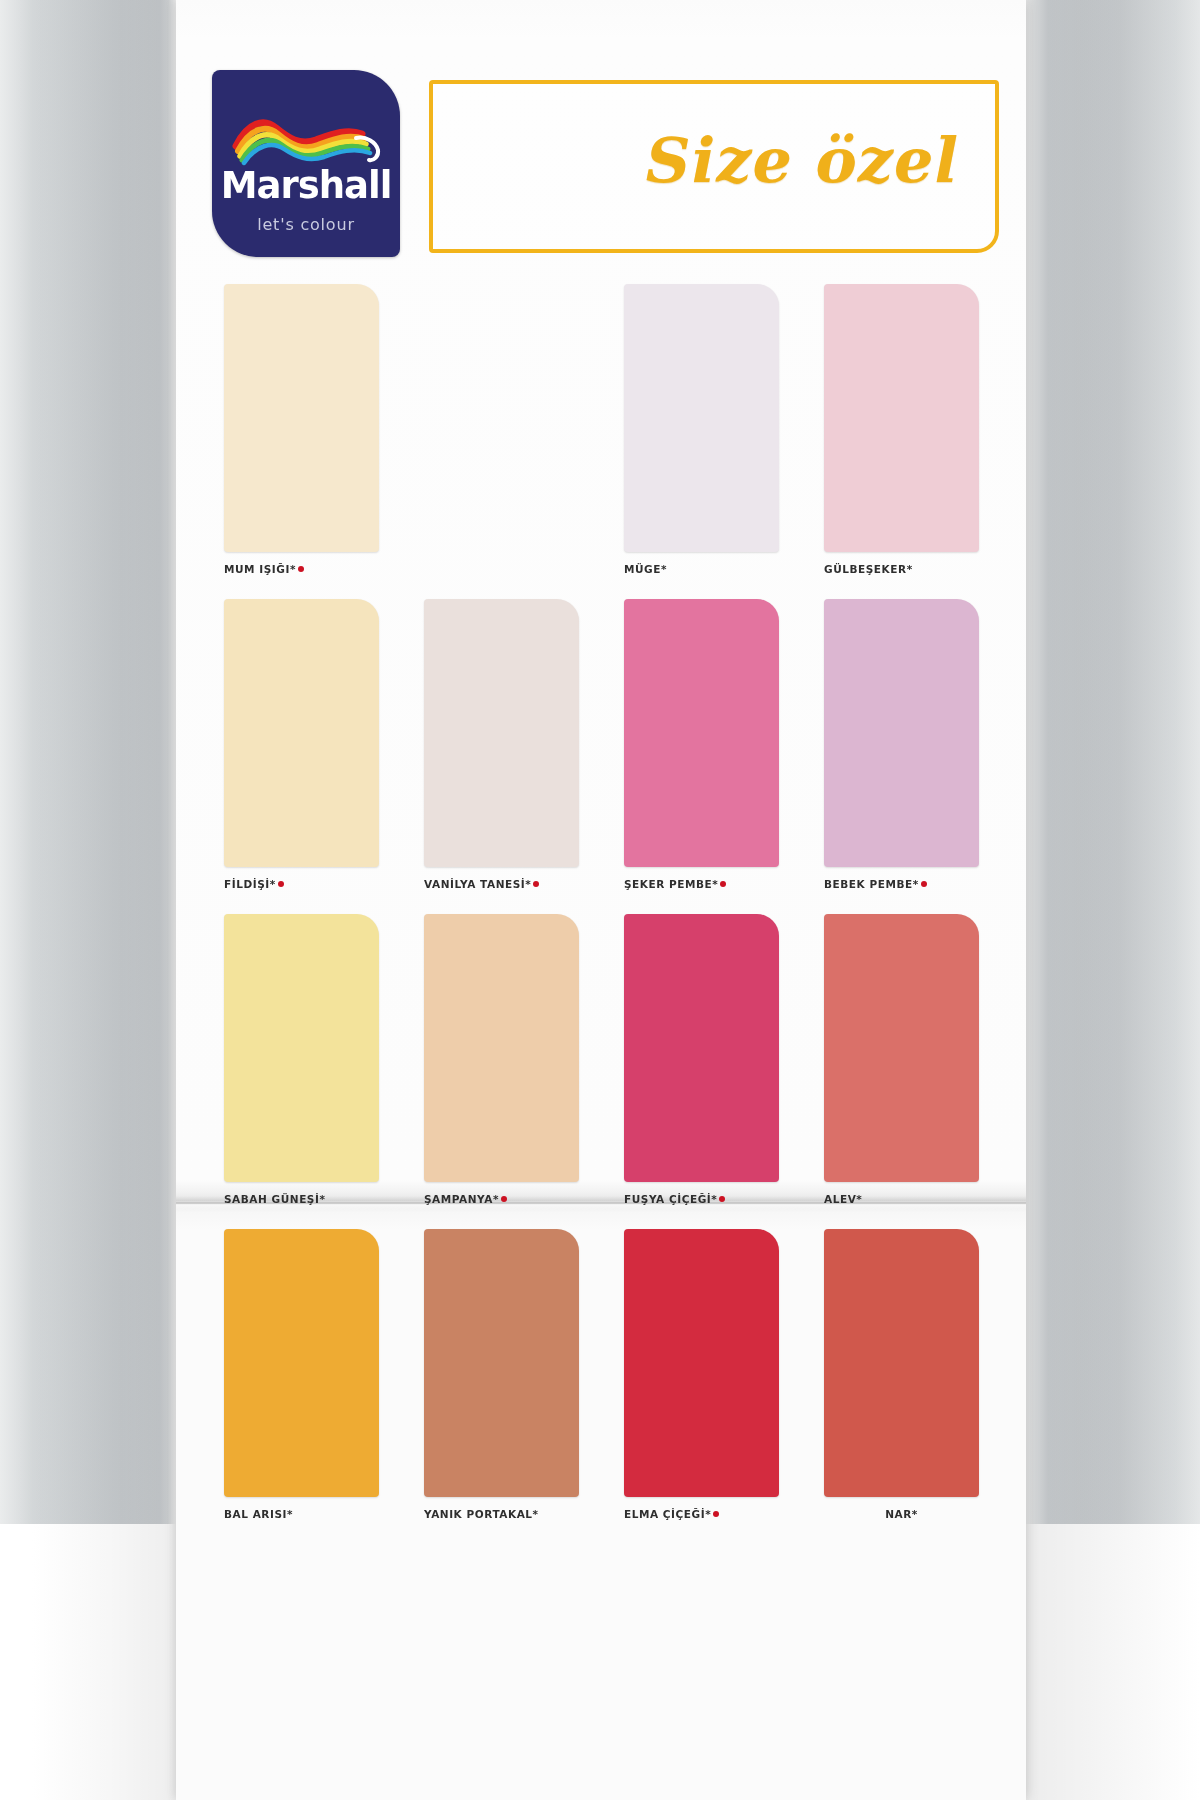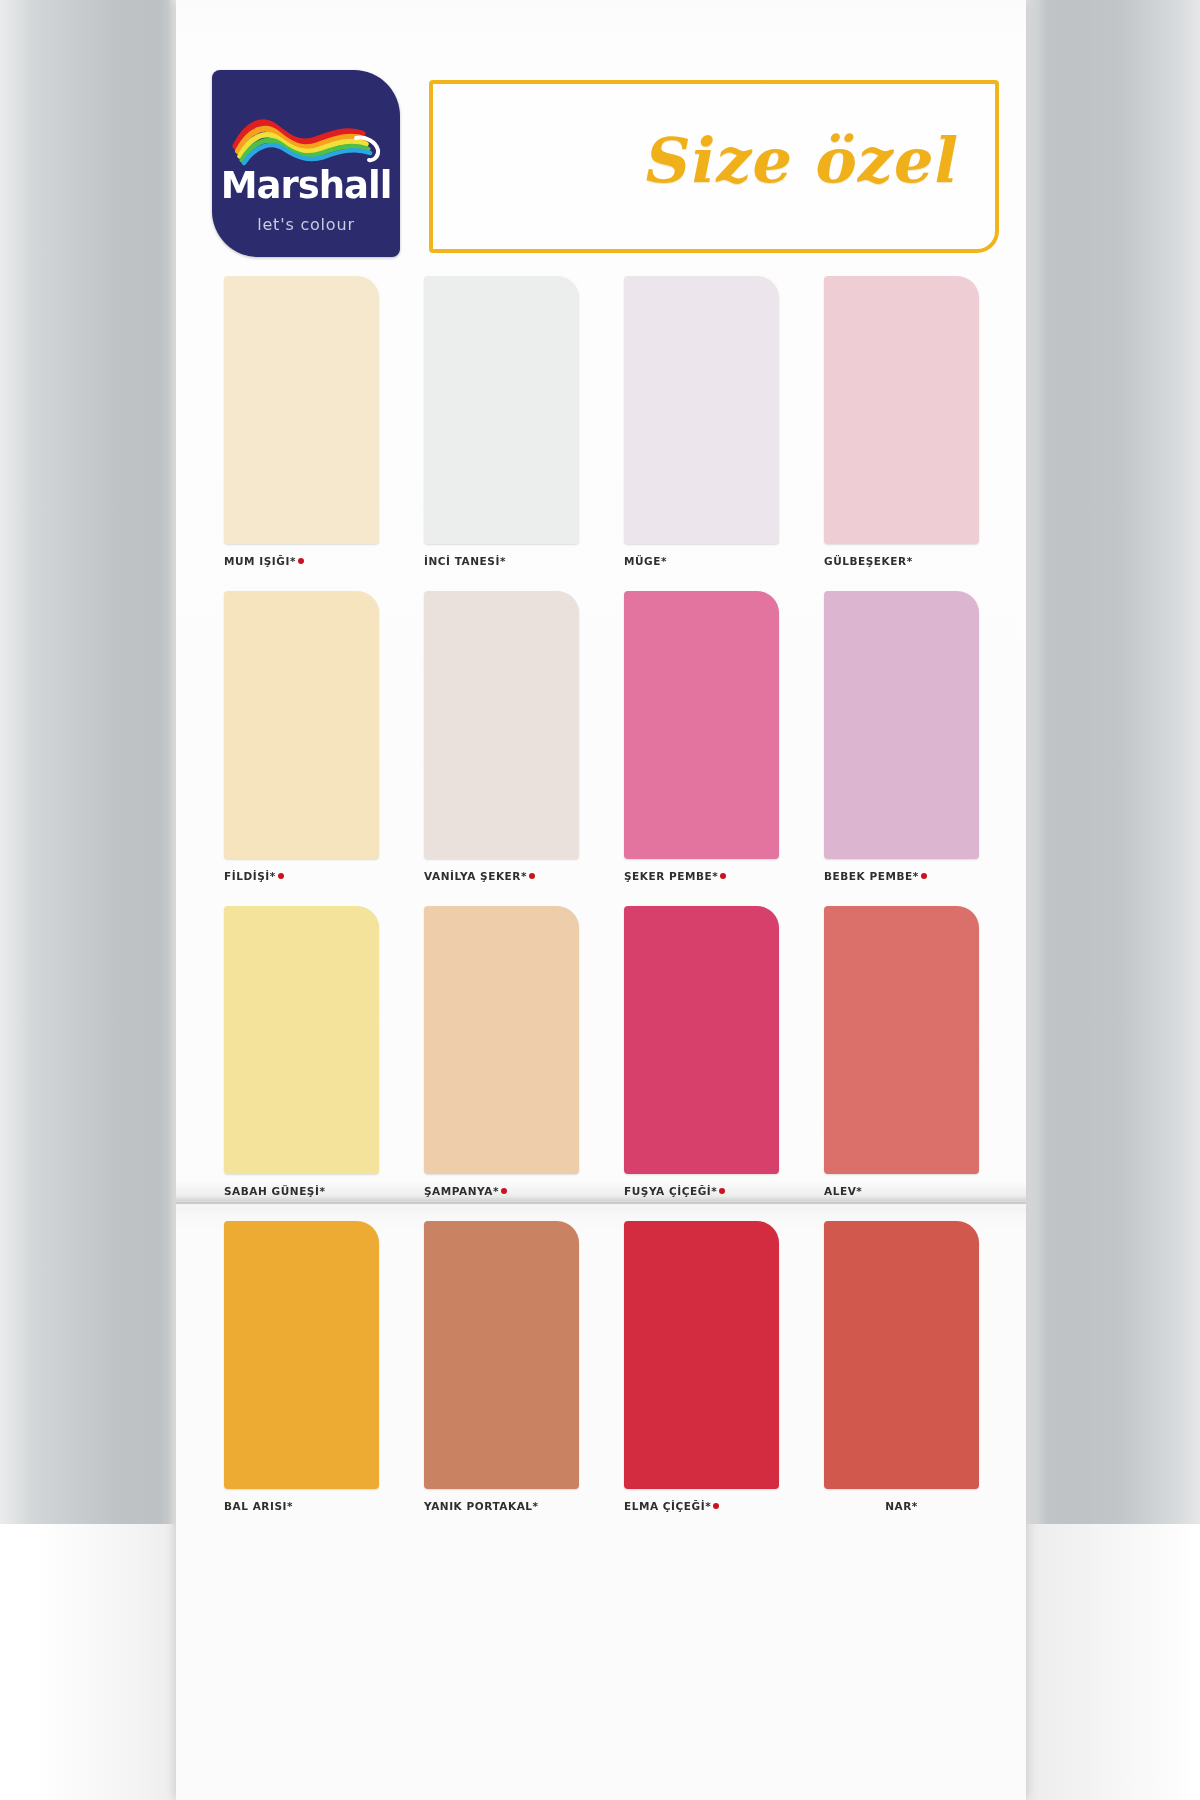--- a/index.html
+++ b/index.html
@@ -159,21 +159,21 @@
     font-size: 62px;
     color: #f0b01a;
     letter-spacing: 1px;
     text-shadow: 0 1px 1px rgba(200,140,0,0.25);
   }
 
   
   .grid {
     position: absolute;
     left: 48px;
-    top: 276px;
+    top: 284px;
     width: 760px;
   }
   .row {
     position: relative;
     height: 315px;
   }
   .cell {
     position: absolute;
     width: 155px;
   }
@@ -237,41 +237,37 @@
       </div>
 
     </div>
 
     <div class="grid" id="swatch-grid">
         <div class="row">
           <div class="cell" style="left: 0px;">
             <div class="swatch" style="background: rgb(246, 232, 205);"></div>
             <div class="label"><span>MUM IŞIĞI</span><span class="star">*</span><span class="dot" style="background: rgb(204, 17, 34);"></span></div>
           </div>
-          <div class="cell" style="left: 200px;">
-            <div class="swatch" style="background: rgb(236, 237, 237);"></div>
-            <div class="label"><span>İNCİ TANESİ</span><span class="star">*</span></div>
-          </div>
           <div class="cell" style="left: 400px;">
             <div class="swatch" style="background: rgb(236, 230, 236);"></div>
             <div class="label"><span>MÜGE</span><span class="star">*</span></div>
           </div>
           <div class="cell" style="left: 600px;">
             <div class="swatch" style="background: rgb(239, 205, 213);"></div>
             <div class="label"><span>GÜLBEŞEKER</span><span class="star">*</span></div>
           </div>
         </div>
         <div class="row">
           <div class="cell" style="left: 0px;">
             <div class="swatch" style="background: rgb(245, 228, 189);"></div>
             <div class="label"><span>FİLDİŞİ</span><span class="star">*</span><span class="dot" style="background: rgb(204, 17, 34);"></span></div>
           </div>
           <div class="cell" style="left: 200px;">
             <div class="swatch" style="background: rgb(234, 224, 220);"></div>
-            <div class="label"><span>VANİLYA ŞEKER</span><span class="star">*</span><span class="dot" style="background: rgb(204, 17, 34);"></span></div>
+            <div class="label"><span>VANİLYA TANESİ</span><span class="star">*</span><span class="dot" style="background: rgb(204, 17, 34);"></span></div>
           </div>
           <div class="cell" style="left: 400px;">
             <div class="swatch" style="background: rgb(227, 116, 159);"></div>
             <div class="label"><span>ŞEKER PEMBE</span><span class="star">*</span><span class="dot" style="background: rgb(204, 17, 34);"></span></div>
           </div>
           <div class="cell" style="left: 600px;">
             <div class="swatch" style="background: rgb(220, 182, 209);"></div>
             <div class="label"><span>BEBEK PEMBE</span><span class="star">*</span><span class="dot" style="background: rgb(204, 17, 34);"></span></div>
           </div>
         </div>

